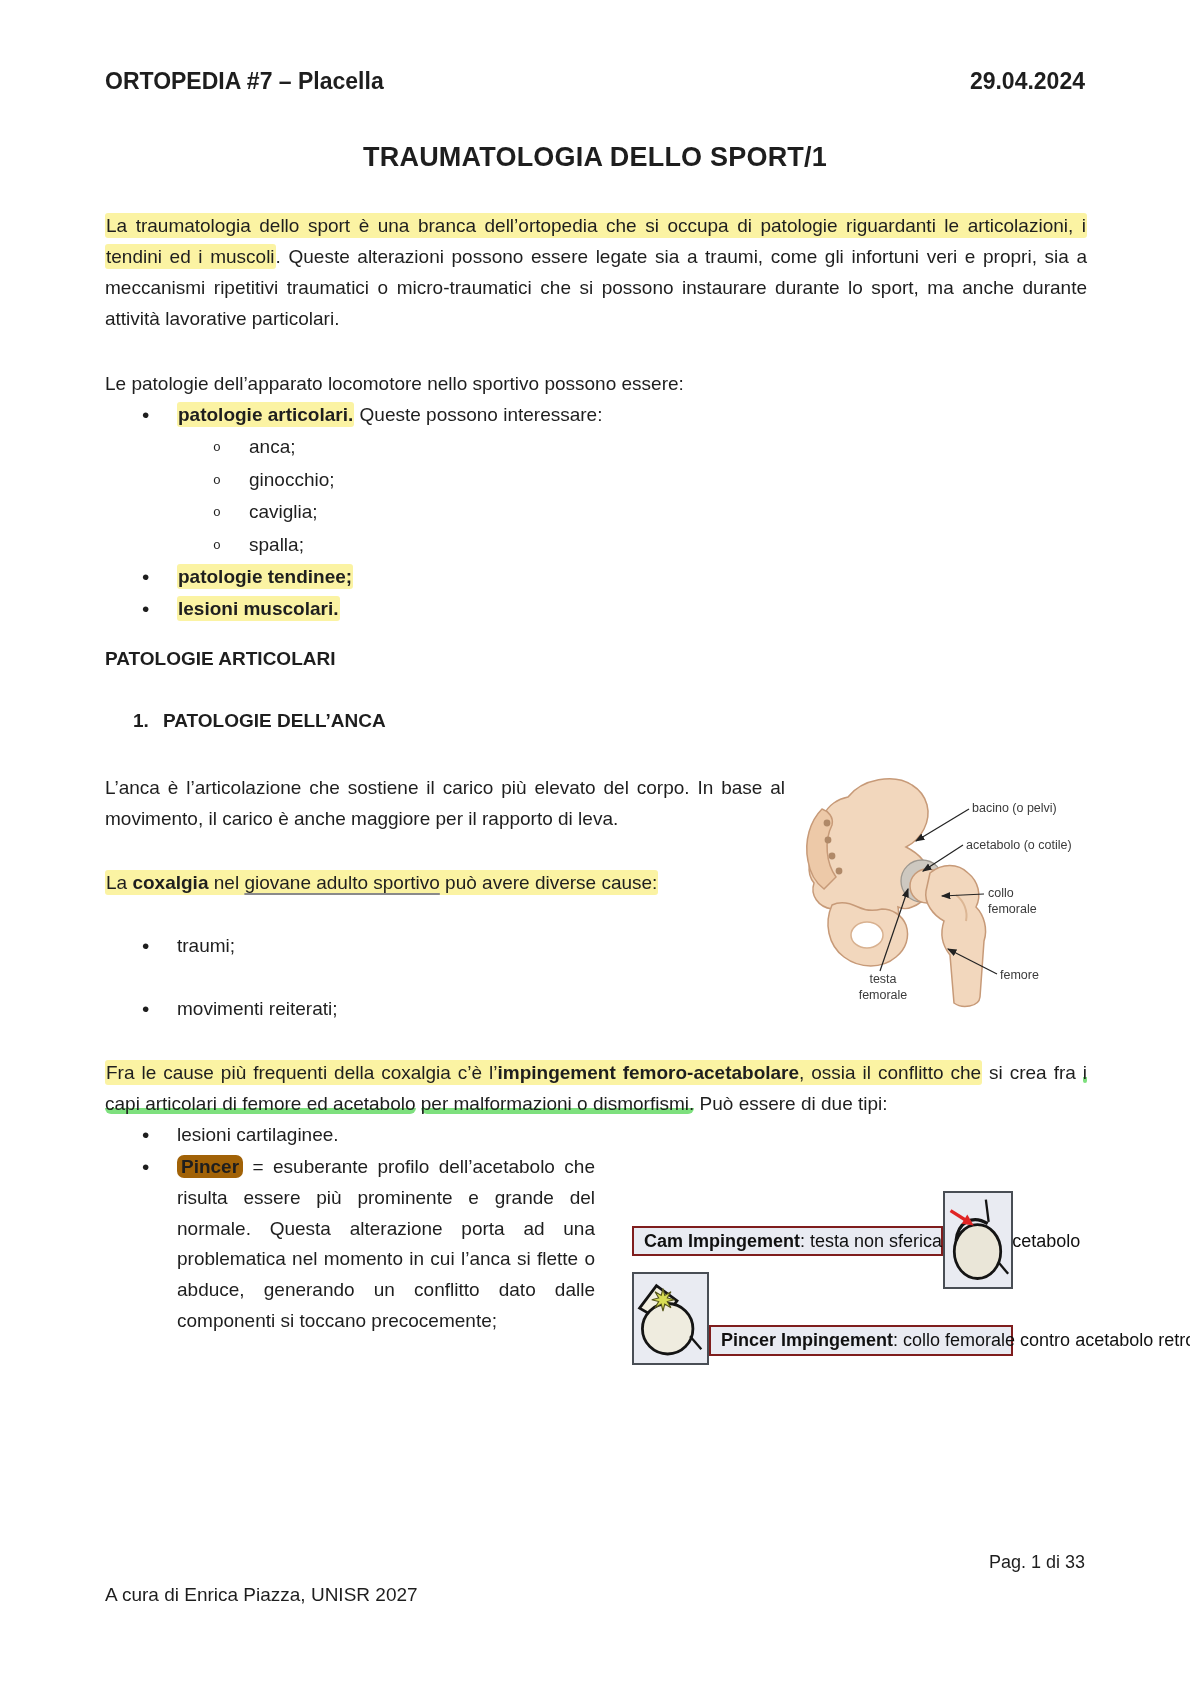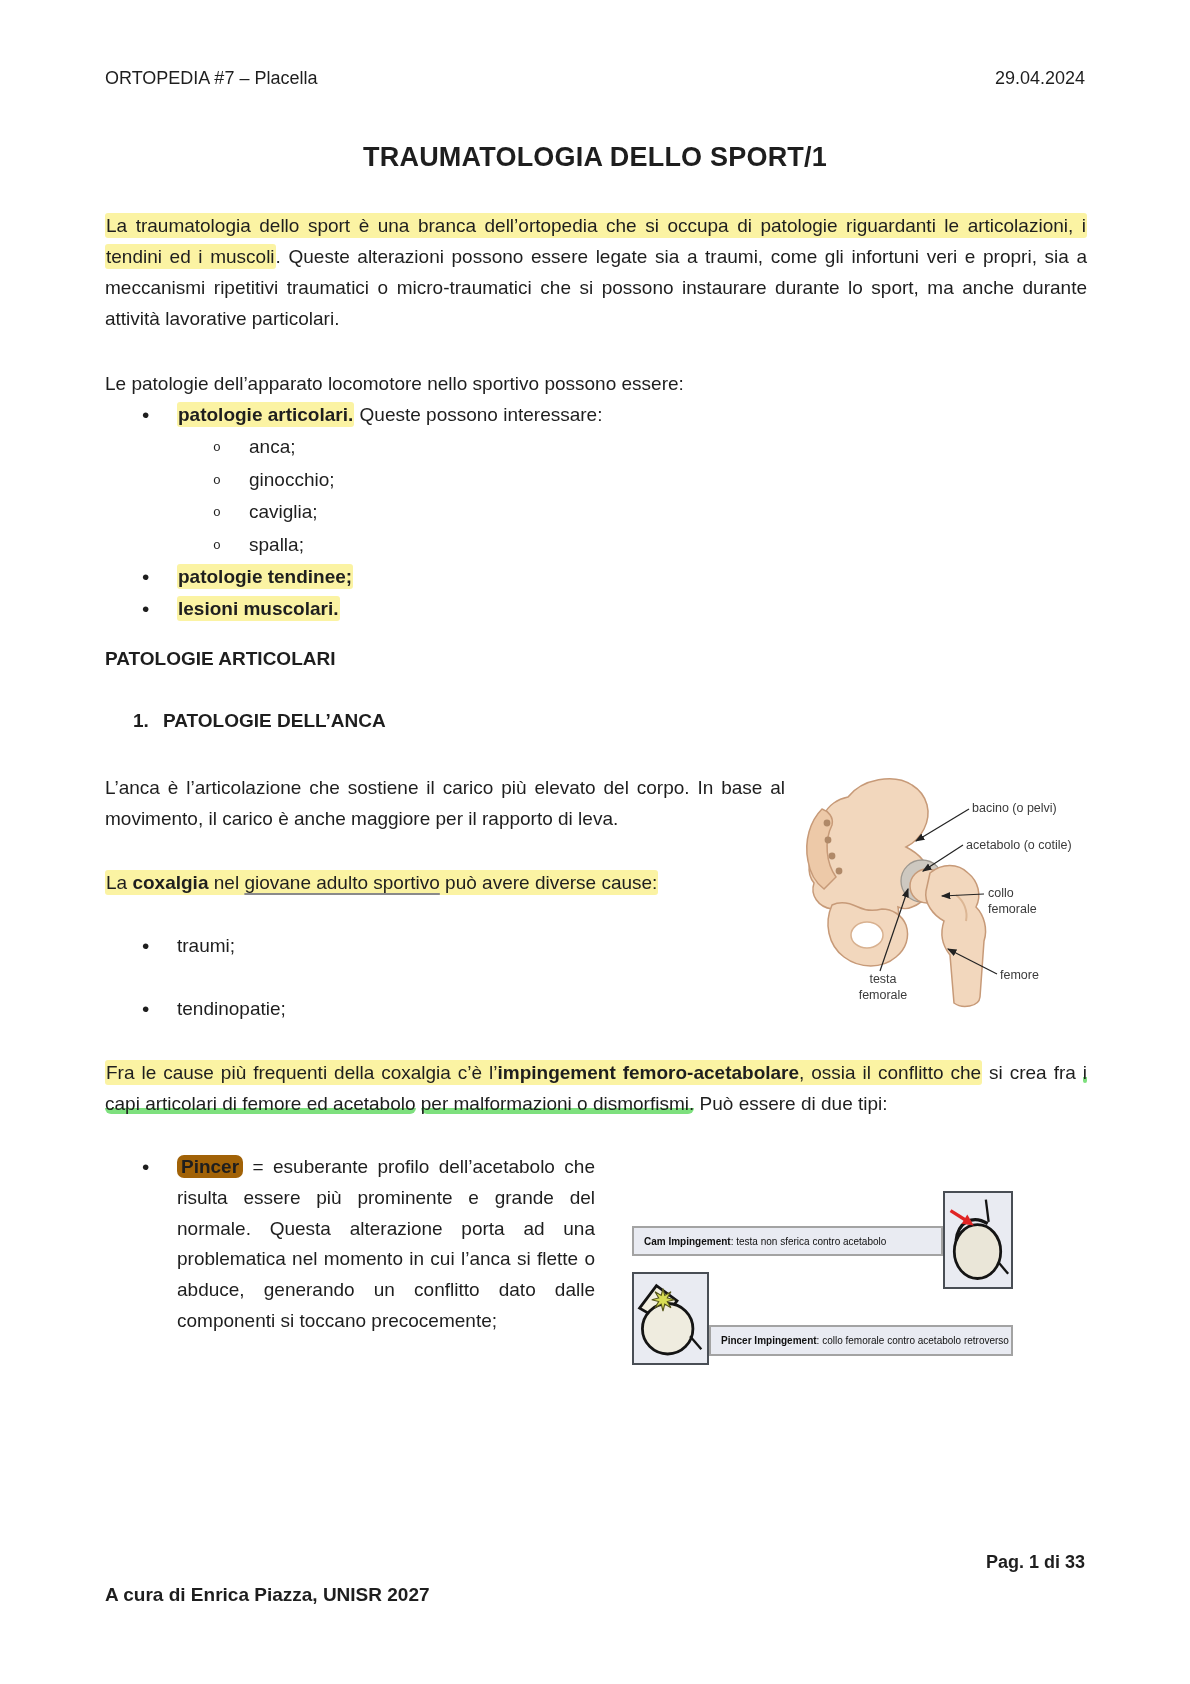--- a/index.html
+++ b/index.html
@@ -9,39 +9,39 @@
   .body-text{font-size:19px;line-height:31px;}
   .just{text-align:justify;}
   .b{font-weight:bold;}
   .hl-y{background:#FBF3A3;border-radius:3px;padding:2px 1px;
         -webkit-box-decoration-break:clone;box-decoration-break:clone;}
   .hl-g{background:#a16207;border-radius:7px;padding:1px 4px;}
   .mark-g{background:linear-gradient(to top,#7EE07E 27%,rgba(0,0,0,0) 27%);
           border-radius:6px;-webkit-box-decoration-break:clone;box-decoration-break:clone;}
   .u-thin{text-decoration:underline;text-decoration-thickness:1.5px;
           text-decoration-color:#8a8a8a;text-underline-offset:4px;}
-  .hdr{font-size:18px;}
+  .hdr{font-size:23px;font-weight:bold;}
   .title{font-size:27px;font-weight:bold;text-align:center;letter-spacing:.2px;}
   .sec-h{font-size:19px;font-weight:bold;}
   ul.doc{list-style:none;margin:0;padding:0;}
   ul.doc li{position:relative;}
   li.l1{padding-left:72px;}
   li.l1::before{content:"\2022";position:absolute;left:37px;top:0;font-size:21px;}
   li.l2{padding-left:144px;}
   li.l2::before{content:"o";position:absolute;left:108px;top:1px;font-size:13px;
                 font-family:"Liberation Mono",monospace;}
   .main-list li{line-height:32.4px;}
   .cox-list li{line-height:32px;margin-top:31px;}
   .pc-list li{line-height:30.8px;text-align:justify;}
   .bar{position:absolute;display:flex;align-items:center;box-sizing:border-box;
-       background:#e9ebf2;border:2px solid #a3a3a3;font-size:10px;color:#101010;
+       background:#e9ebf2;border:2px solid #7f1d1d;font-size:18px;color:#101010;
        white-space:nowrap;padding-left:10px;}
   .fig-box{position:absolute;box-sizing:border-box;background:#e9ebf2;
            border:2.5px solid #494e55;z-index:2;}
-  .foot{font-size:18px;font-weight:bold;}
+  .foot{font-size:18px;}
 </style>
 </head>
 <body>
 
 <div class="page">
 
   <div class="abs hdr" style="left:105px;top:68px;">ORTOPEDIA #7 – Placella</div>
   <div class="abs hdr" style="right:105px;top:68px;">29.04.2024</div>
 
   <div class="abs title" style="left:0;right:0;top:142px;">TRAUMATOLOGIA DELLO SPORT/1</div>
@@ -75,20 +75,21 @@
   </div>
 
   <div class="abs body-text just" style="left:105px;top:772px;width:680px;">L’anca è l’articolazione che sostiene il carico più elevato del corpo. In base al movimento, il carico è anche maggiore per il rapporto di leva.</div>
 
   <div class="abs body-text" style="left:105px;top:867px;width:700px;">
     <span class="hl-y"><span>La </span><span class="b">coxalgia</span><span> nel </span><span class="u-thin">giovane adulto sportivo</span><span> può avere diverse cause:</span></span>
   </div>
 
   <ul class="abs doc cox-list body-text" style="left:105px;top:899px;width:600px;">
     <li class="l1">traumi;</li>
+    <li class="l1">movimenti reiterati;</li>
     <li class="l1">tendinopatie;</li>
     <li class="l1">lesioni cartilaginee.</li>
   </ul>
 
   <div class="abs body-text just" style="left:105px;top:1057px;width:982px;">
     <span class="hl-y"><span>Fra le cause più frequenti della coxalgia c’è l’</span><span class="b">impingement femoro-acetabolare</span><span>, ossia il conflitto che</span></span><span> si crea fra </span><span class="mark-g">i capi articolari di femore ed acetabolo</span><span> </span><span class="mark-g">per malformazioni o dismorfismi.</span><span> Può essere di due tipi:</span>
   </div>
 
   <ul class="abs doc pc-list body-text" style="left:105px;top:1152px;width:490px;">
     <li class="l1">

